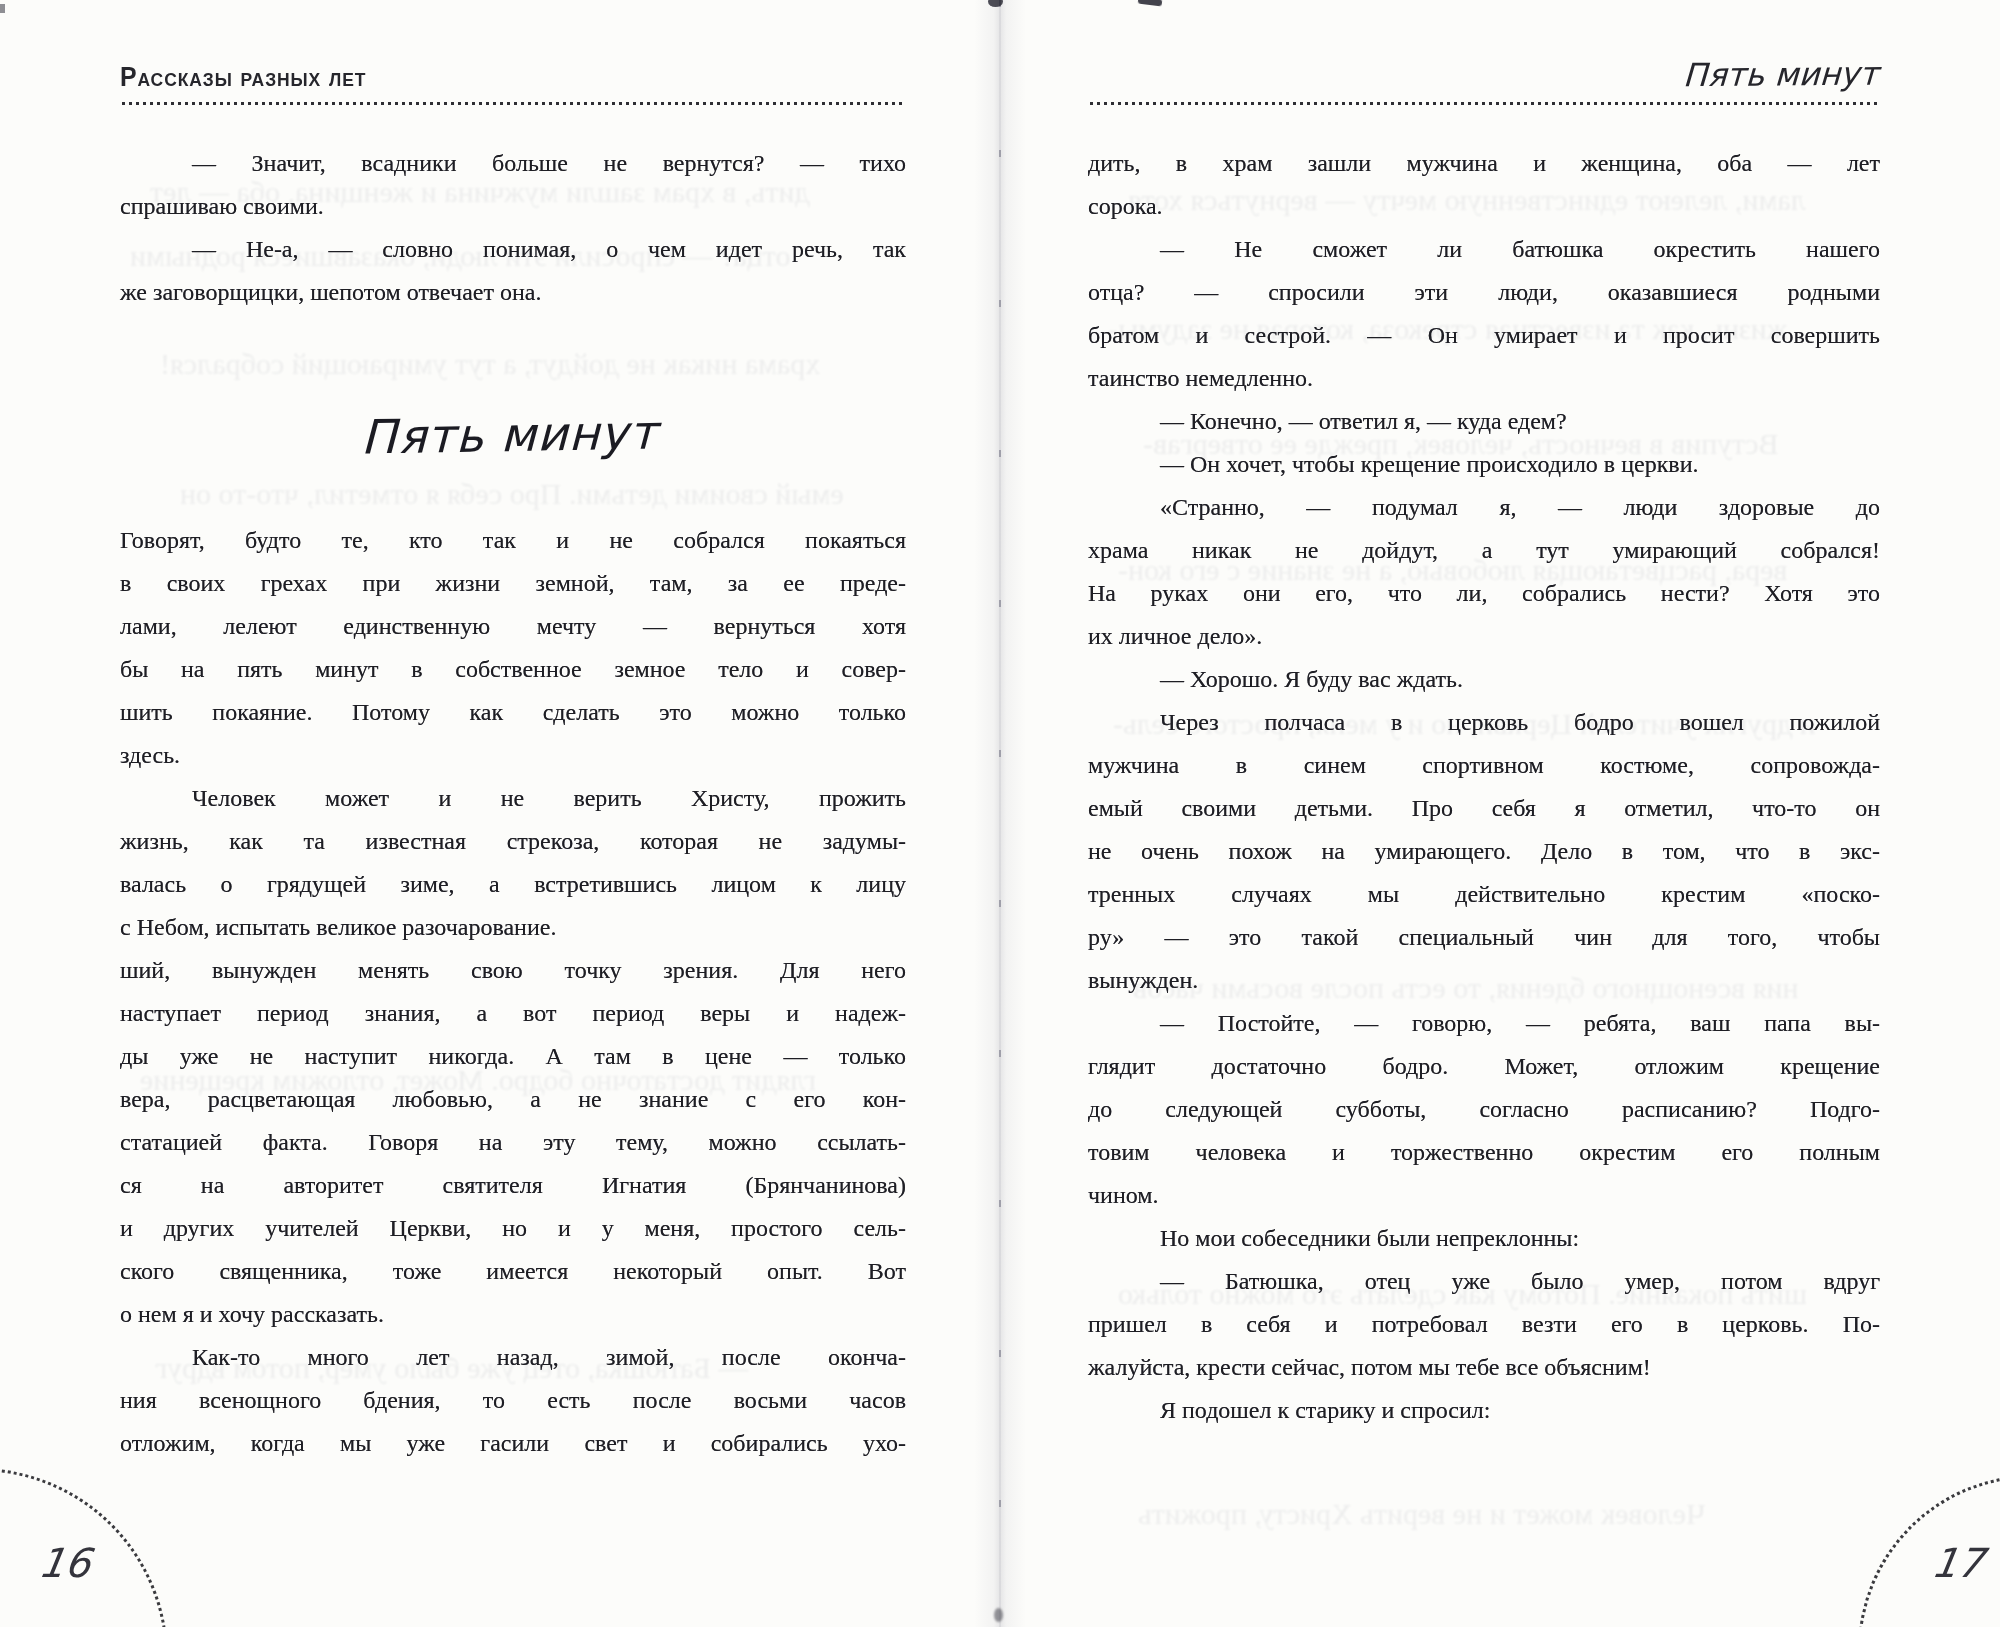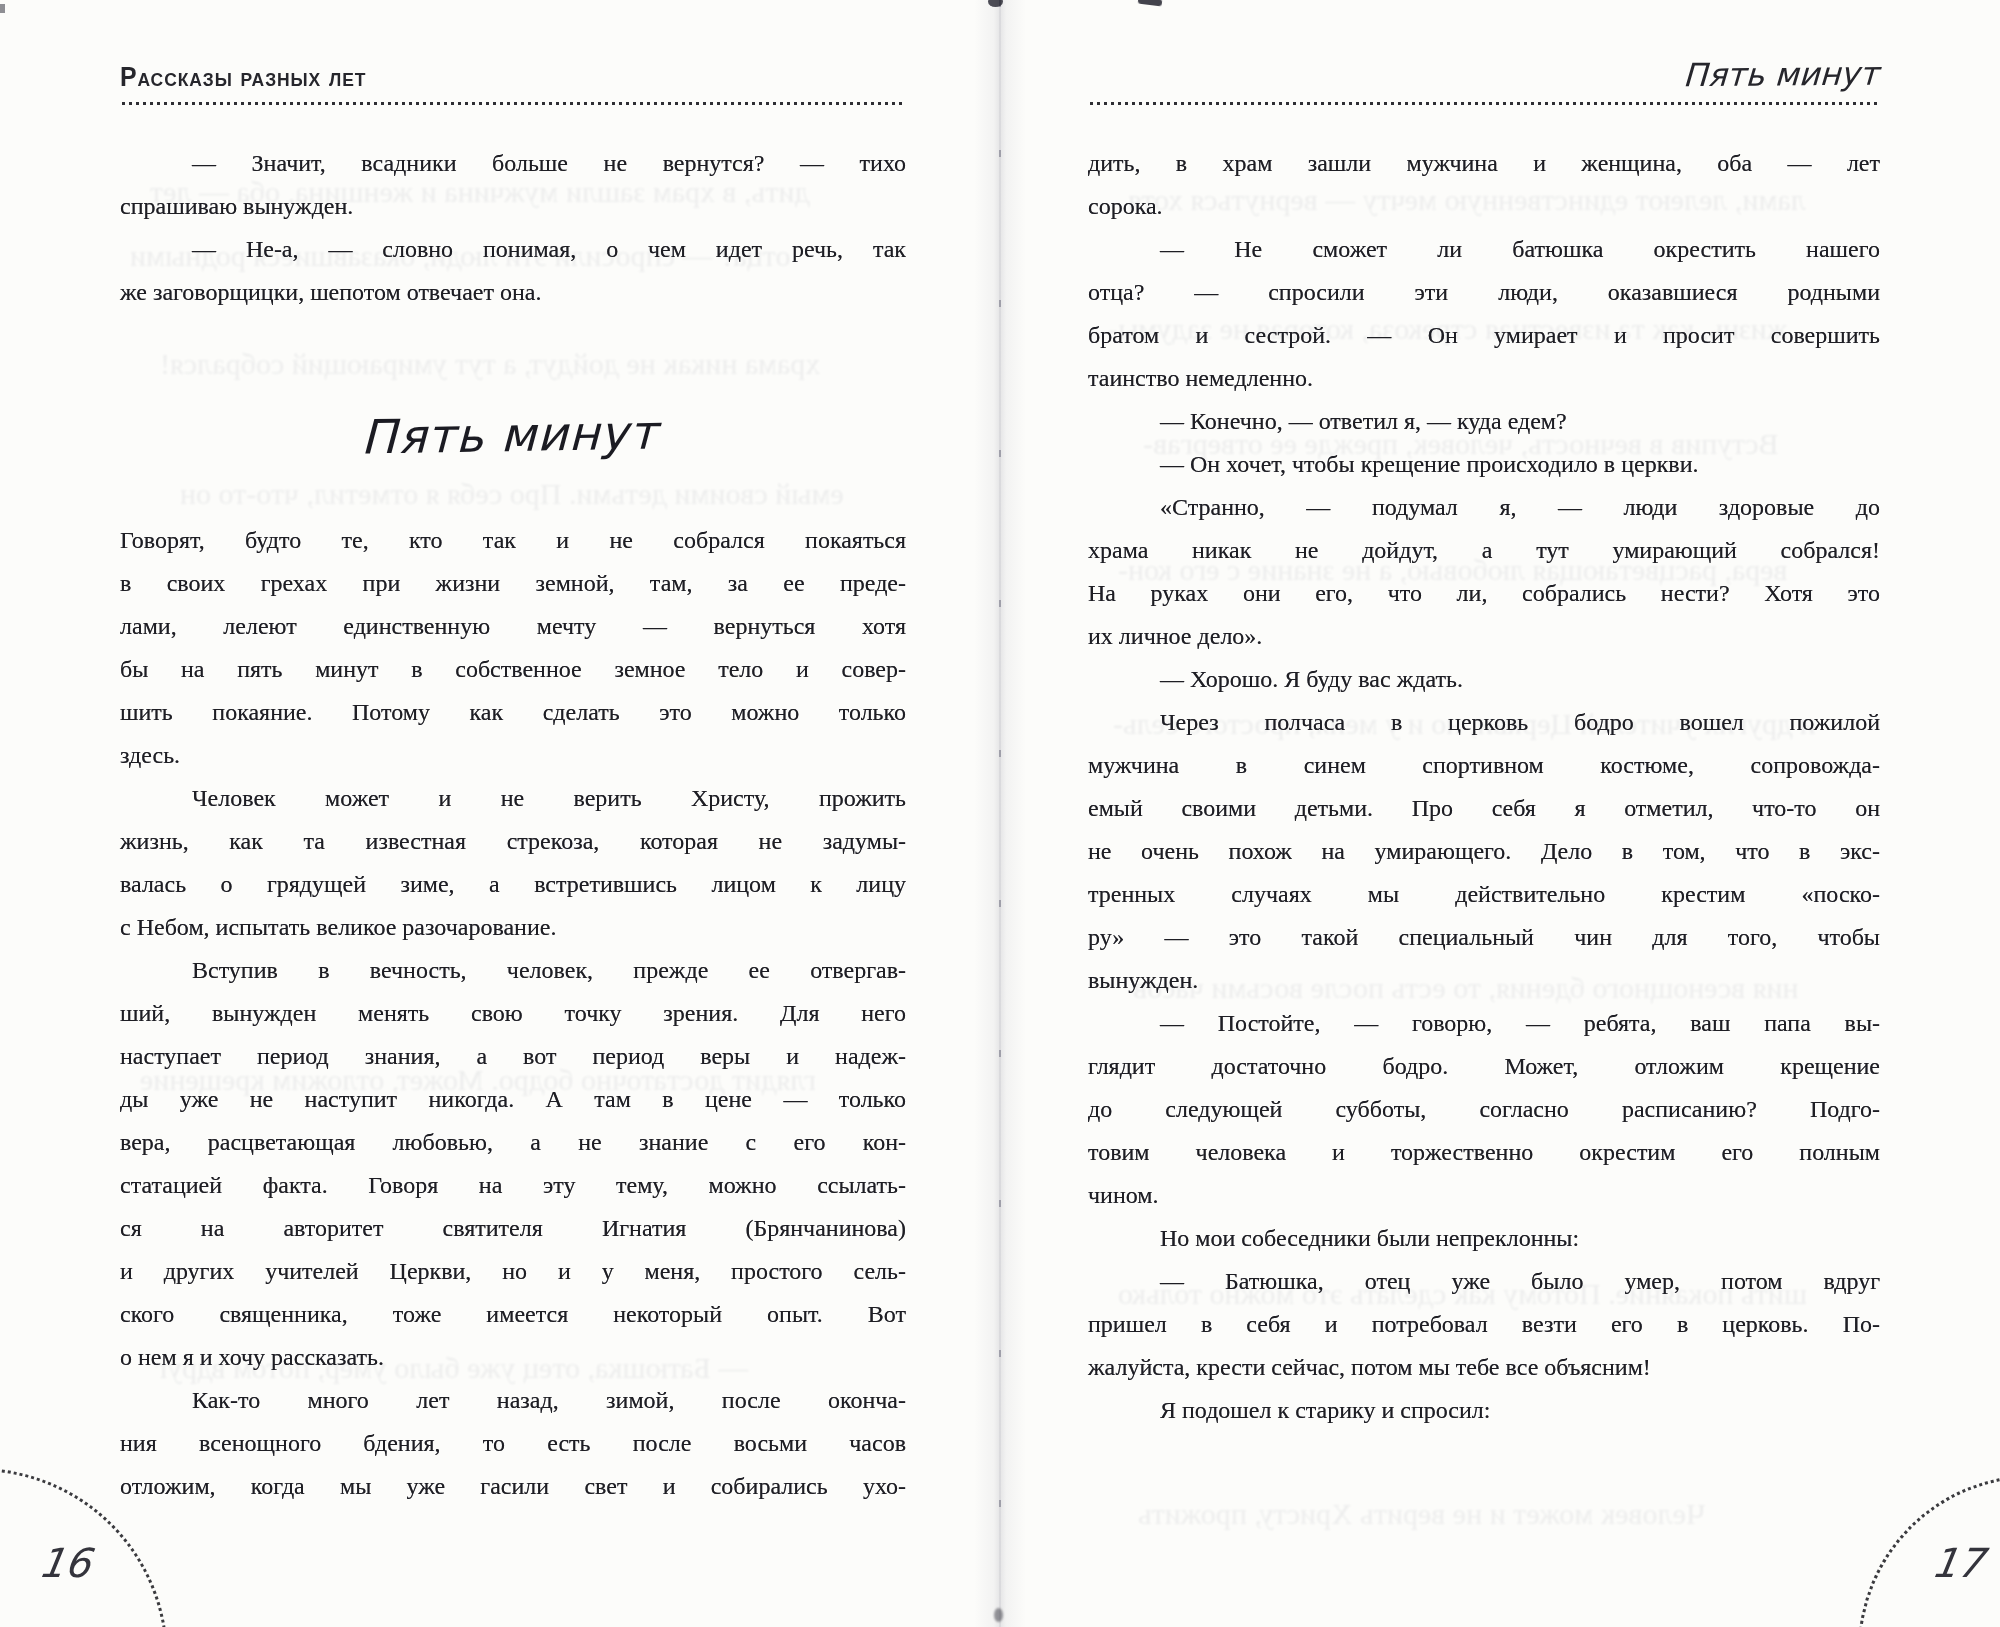--- a/index.html
+++ b/index.html
@@ -135,39 +135,38 @@
 <div class="spread">
 
   <div class="gutter"></div>
 
   <section class="page left">
     <div class="running-head caps-head">Рассказы разных лет</div>
     <div class="dotted-rule"></div>
 
     <div class="body-text" id="left-intro">
         <div class="line indent">— Значит, всадники больше не вернутся? — тихо</div>
-        <div class="line last">спрашиваю вынужден.</div>
+        <div class="line last">спрашиваю своими.</div>
         <div class="line indent">— Не-а, — словно понимая, о чем идет речь, так</div>
         <div class="line last">же заговорщицки, шепотом отвечает она.</div>
       </div>
 
     <h1 class="story-title script">Пять минут</h1>
 
     <div class="body-text" id="left-main">
         <div class="line">Говорят, будто те, кто так и не собрался покаяться</div>
         <div class="line">в своих грехах при жизни земной, там, за ее преде-</div>
         <div class="line">лами, лелеют единственную мечту — вернуться хотя</div>
         <div class="line">бы на пять минут в собственное земное тело и совер-</div>
         <div class="line">шить покаяние. Потому как сделать это можно только</div>
         <div class="line last">здесь.</div>
         <div class="line indent">Человек может и не верить Христу, прожить</div>
         <div class="line">жизнь, как та известная стрекоза, которая не задумы-</div>
         <div class="line">валась о грядущей зиме, а встретившись лицом к лицу</div>
         <div class="line last">с Небом, испытать великое разочарование.</div>
-        <div class="line indent">Вступив в вечность, человек, прежде ее отвергав-</div>
         <div class="line">ший, вынужден менять свою точку зрения. Для него</div>
         <div class="line">наступает период знания, а вот период веры и надеж-</div>
         <div class="line">ды уже не наступит никогда. А там в цене — только</div>
         <div class="line">вера, расцветающая любовью, а не знание с его кон-</div>
         <div class="line">статацией факта. Говоря на эту тему, можно ссылать-</div>
         <div class="line">ся на авторитет святителя Игнатия (Брянчанинова)</div>
         <div class="line">и других учителей Церкви, но и у меня, простого сель-</div>
         <div class="line">ского священника, тоже имеется некоторый опыт. Вот</div>
         <div class="line last">о нем я и хочу рассказать.</div>
         <div class="line indent">Как-то много лет назад, зимой, после оконча-</div>

